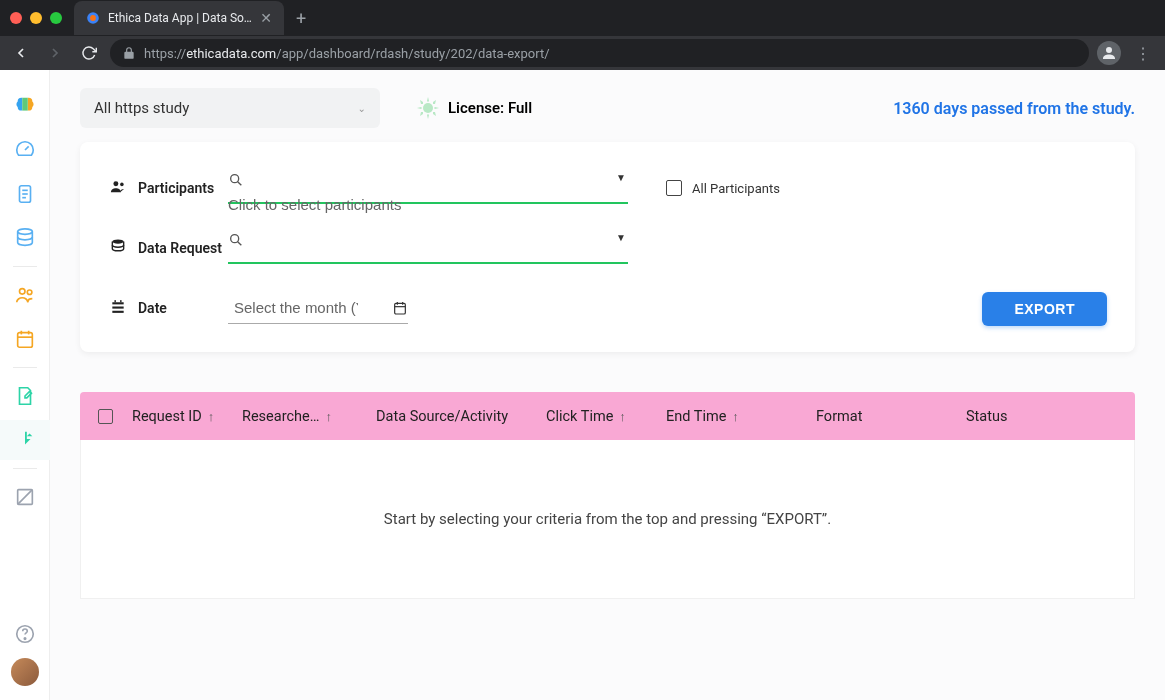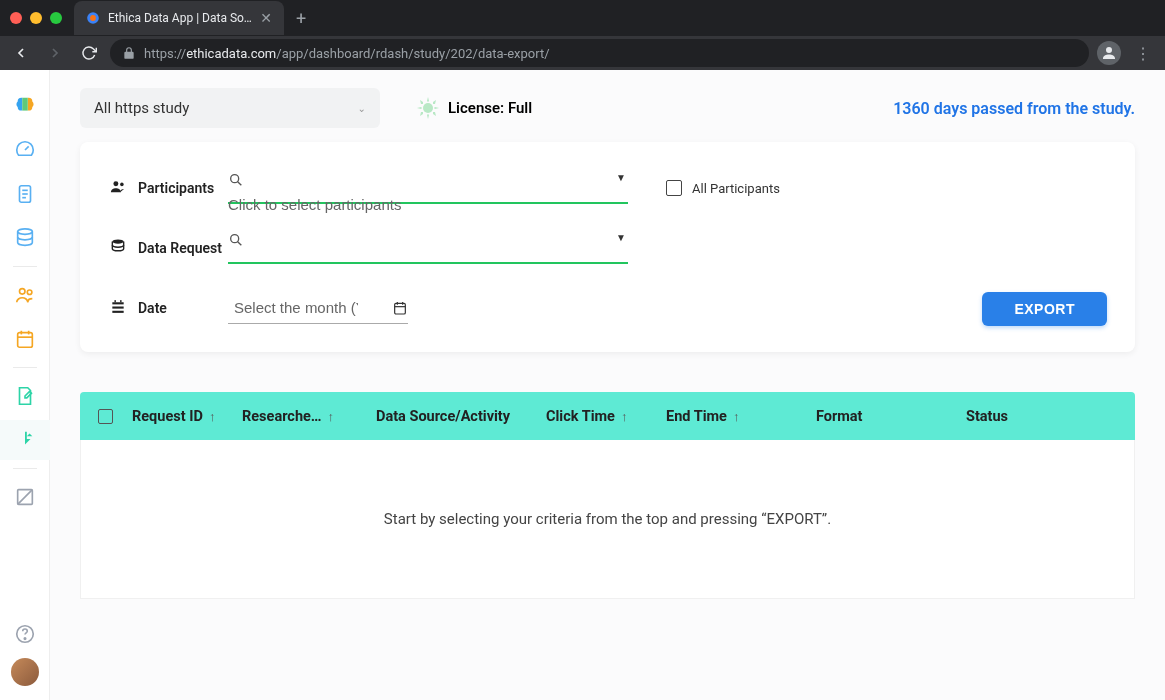--- a/index.html
+++ b/index.html
@@ -73,21 +73,21 @@
     .date-input input::placeholder { color: #666; }
     .date-input svg { width: 16px; height: 16px; }
 
     .checkbox-group { display: flex; align-items: center; margin-left: 38px; gap: 10px; }
     .checkbox-box { width: 16px; height: 16px; border: 1.5px solid #444; border-radius: 2px; cursor: pointer; }
     .checkbox-label { font-size: 13px; color: #333; }
 
     .export-btn { position: absolute; right: 0; bottom: -2px; background: #2980e8; color: #fff; border: none; border-radius: 6px; height: 34px; padding: 0 32px; font-size: 14px; font-weight: 600; letter-spacing: 0.5px; cursor: pointer; box-shadow: 0 2px 4px rgba(41,128,232,0.3); }
 
     .table { }
-    .table-header { display: flex; align-items: center; height: 48px; background: #5eead4; border-radius: 4px 4px 0 0; padding: 0 18px; font-weight: 700; color: #222; font-size: 14.5px; }
+    .table-header { display: flex; align-items: center; height: 48px; background: #f9a8d4; border-radius: 4px 4px 0 0; padding: 0 18px; font-weight: 400; color: #222; font-size: 14.5px; }
     .th-checkbox { width: 34px; }
     .th-checkbox .cb { width: 15px; height: 15px; border: 1.5px solid #555; border-radius: 2px; }
     .th { display: flex; align-items: center; gap: 6px; }
     .th-reqid { width: 110px; }
     .th-researcher { width: 134px; }
     .th-ds { width: 170px; }
     .th-start { width: 120px; }
     .th-end { width: 150px; }
     .th-format { width: 150px; }
     .th-status { width: 100px; }

